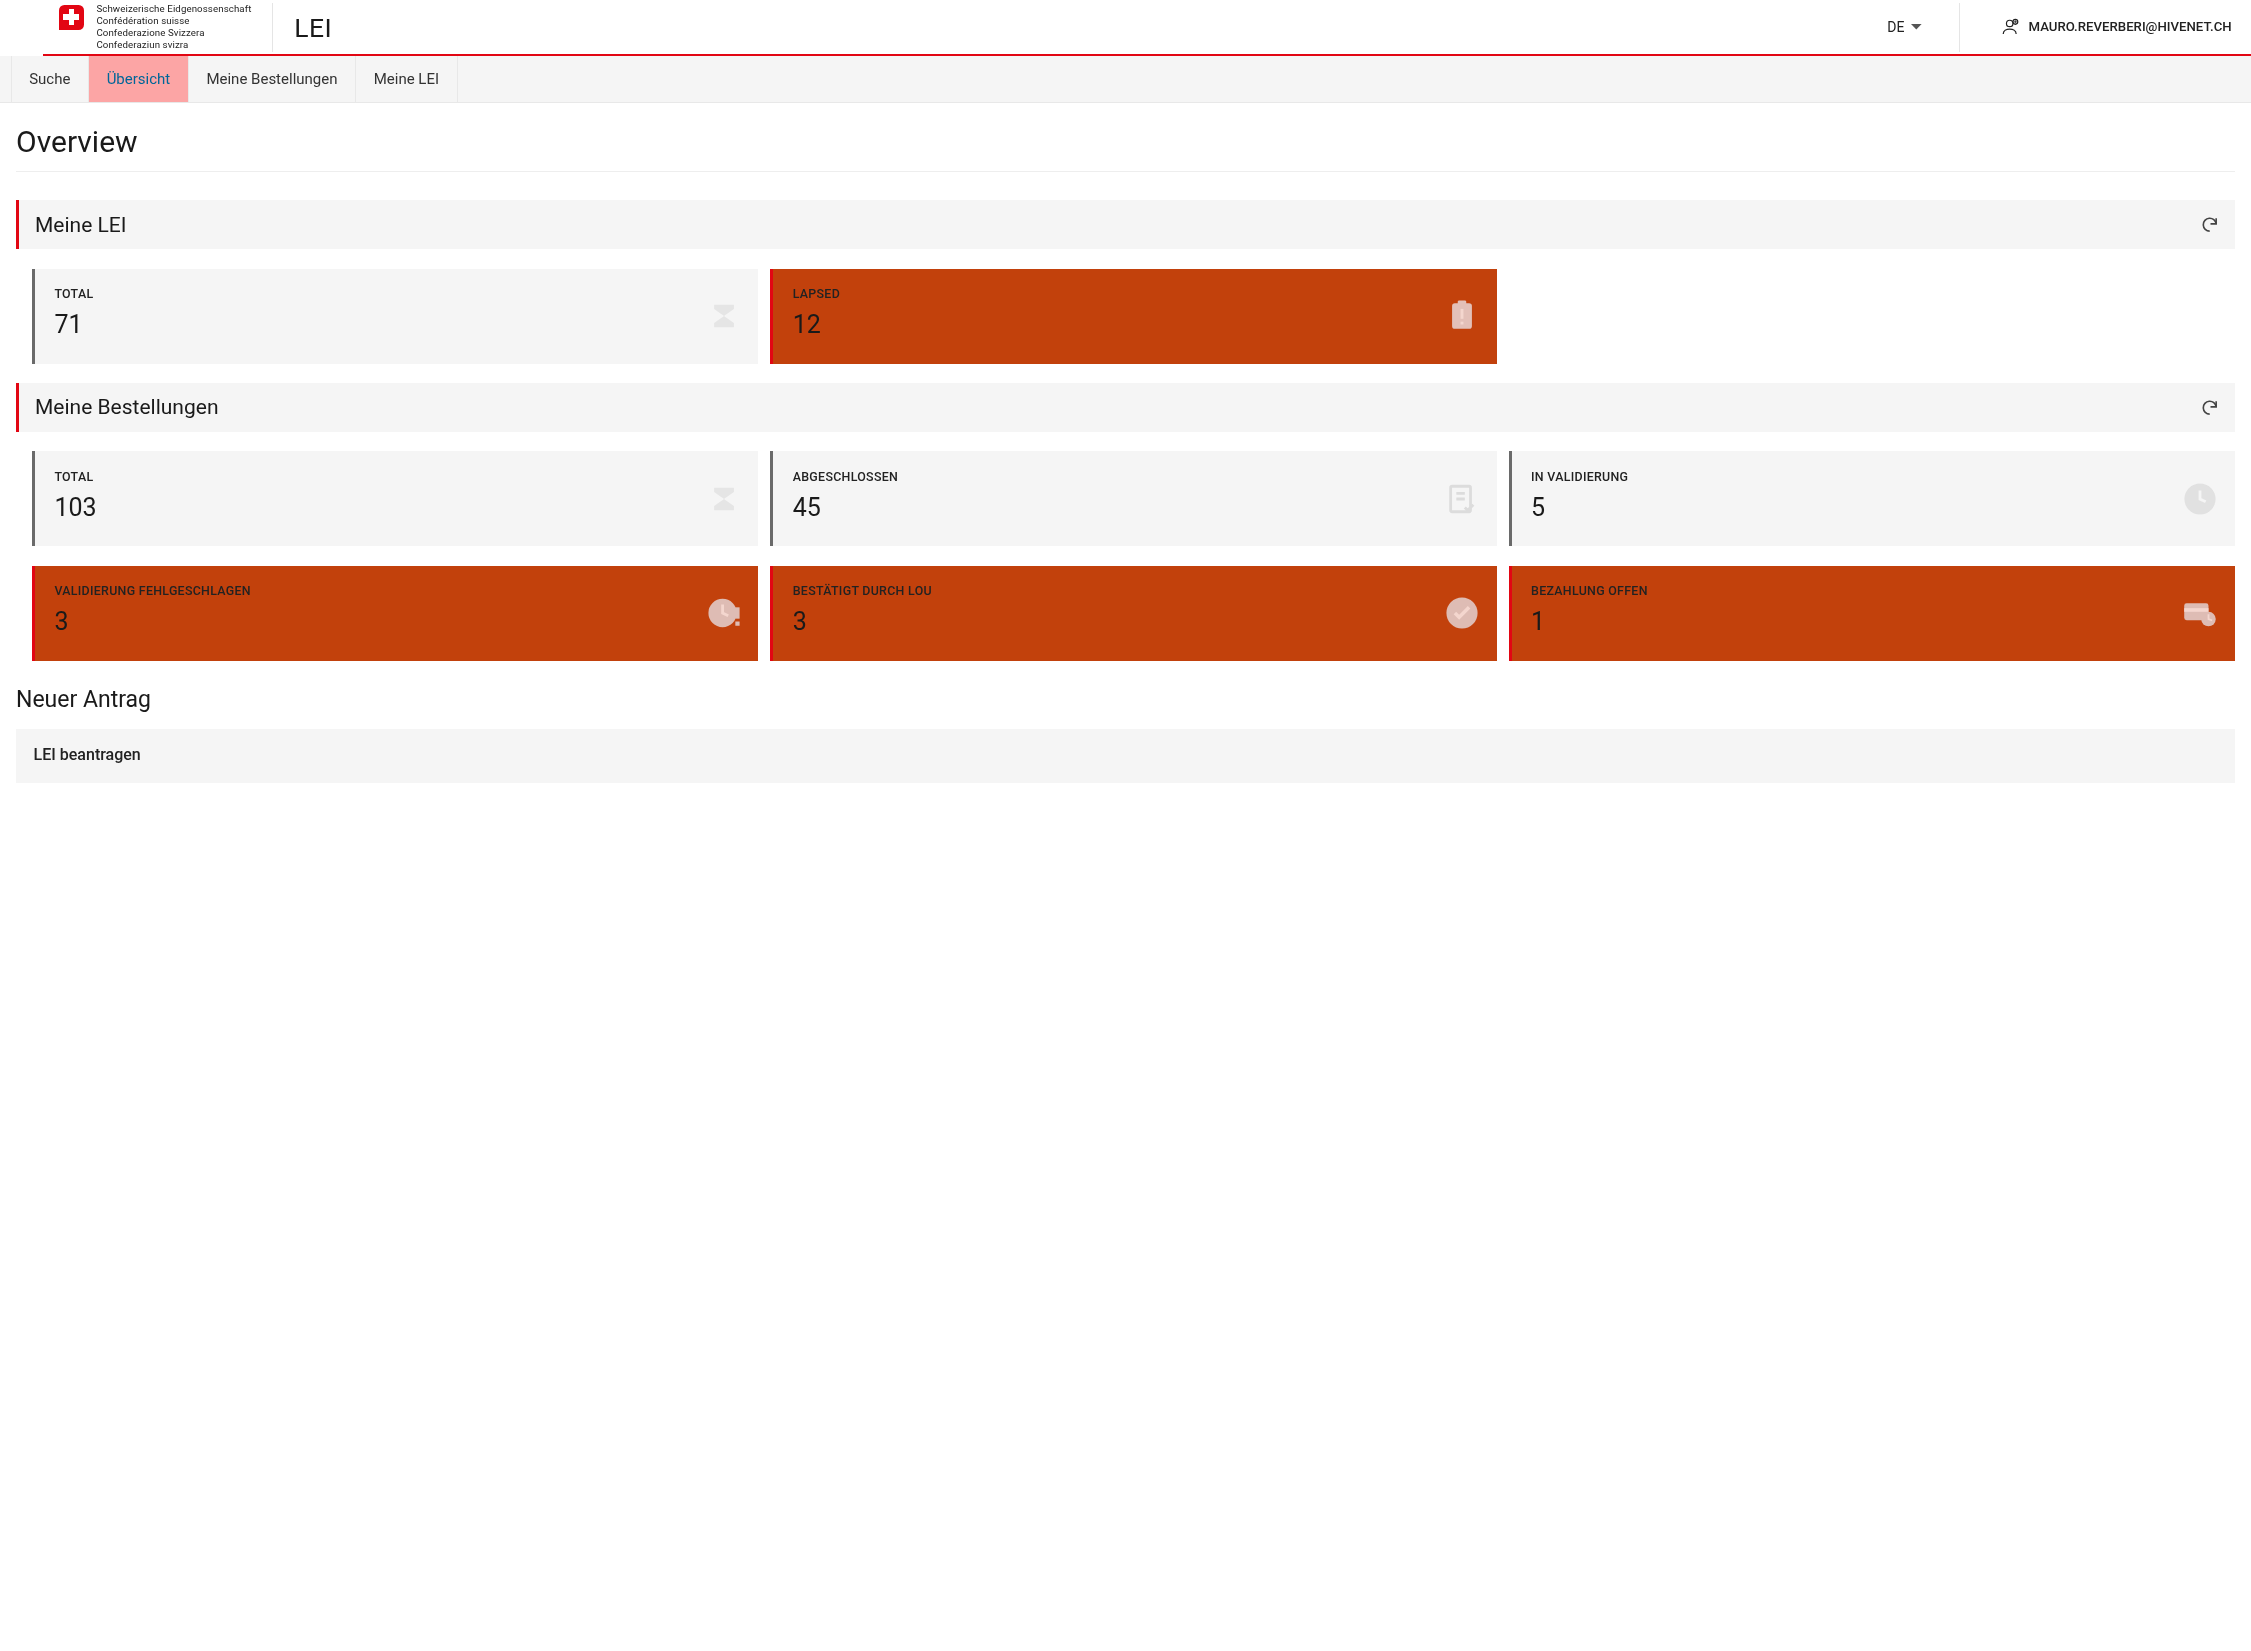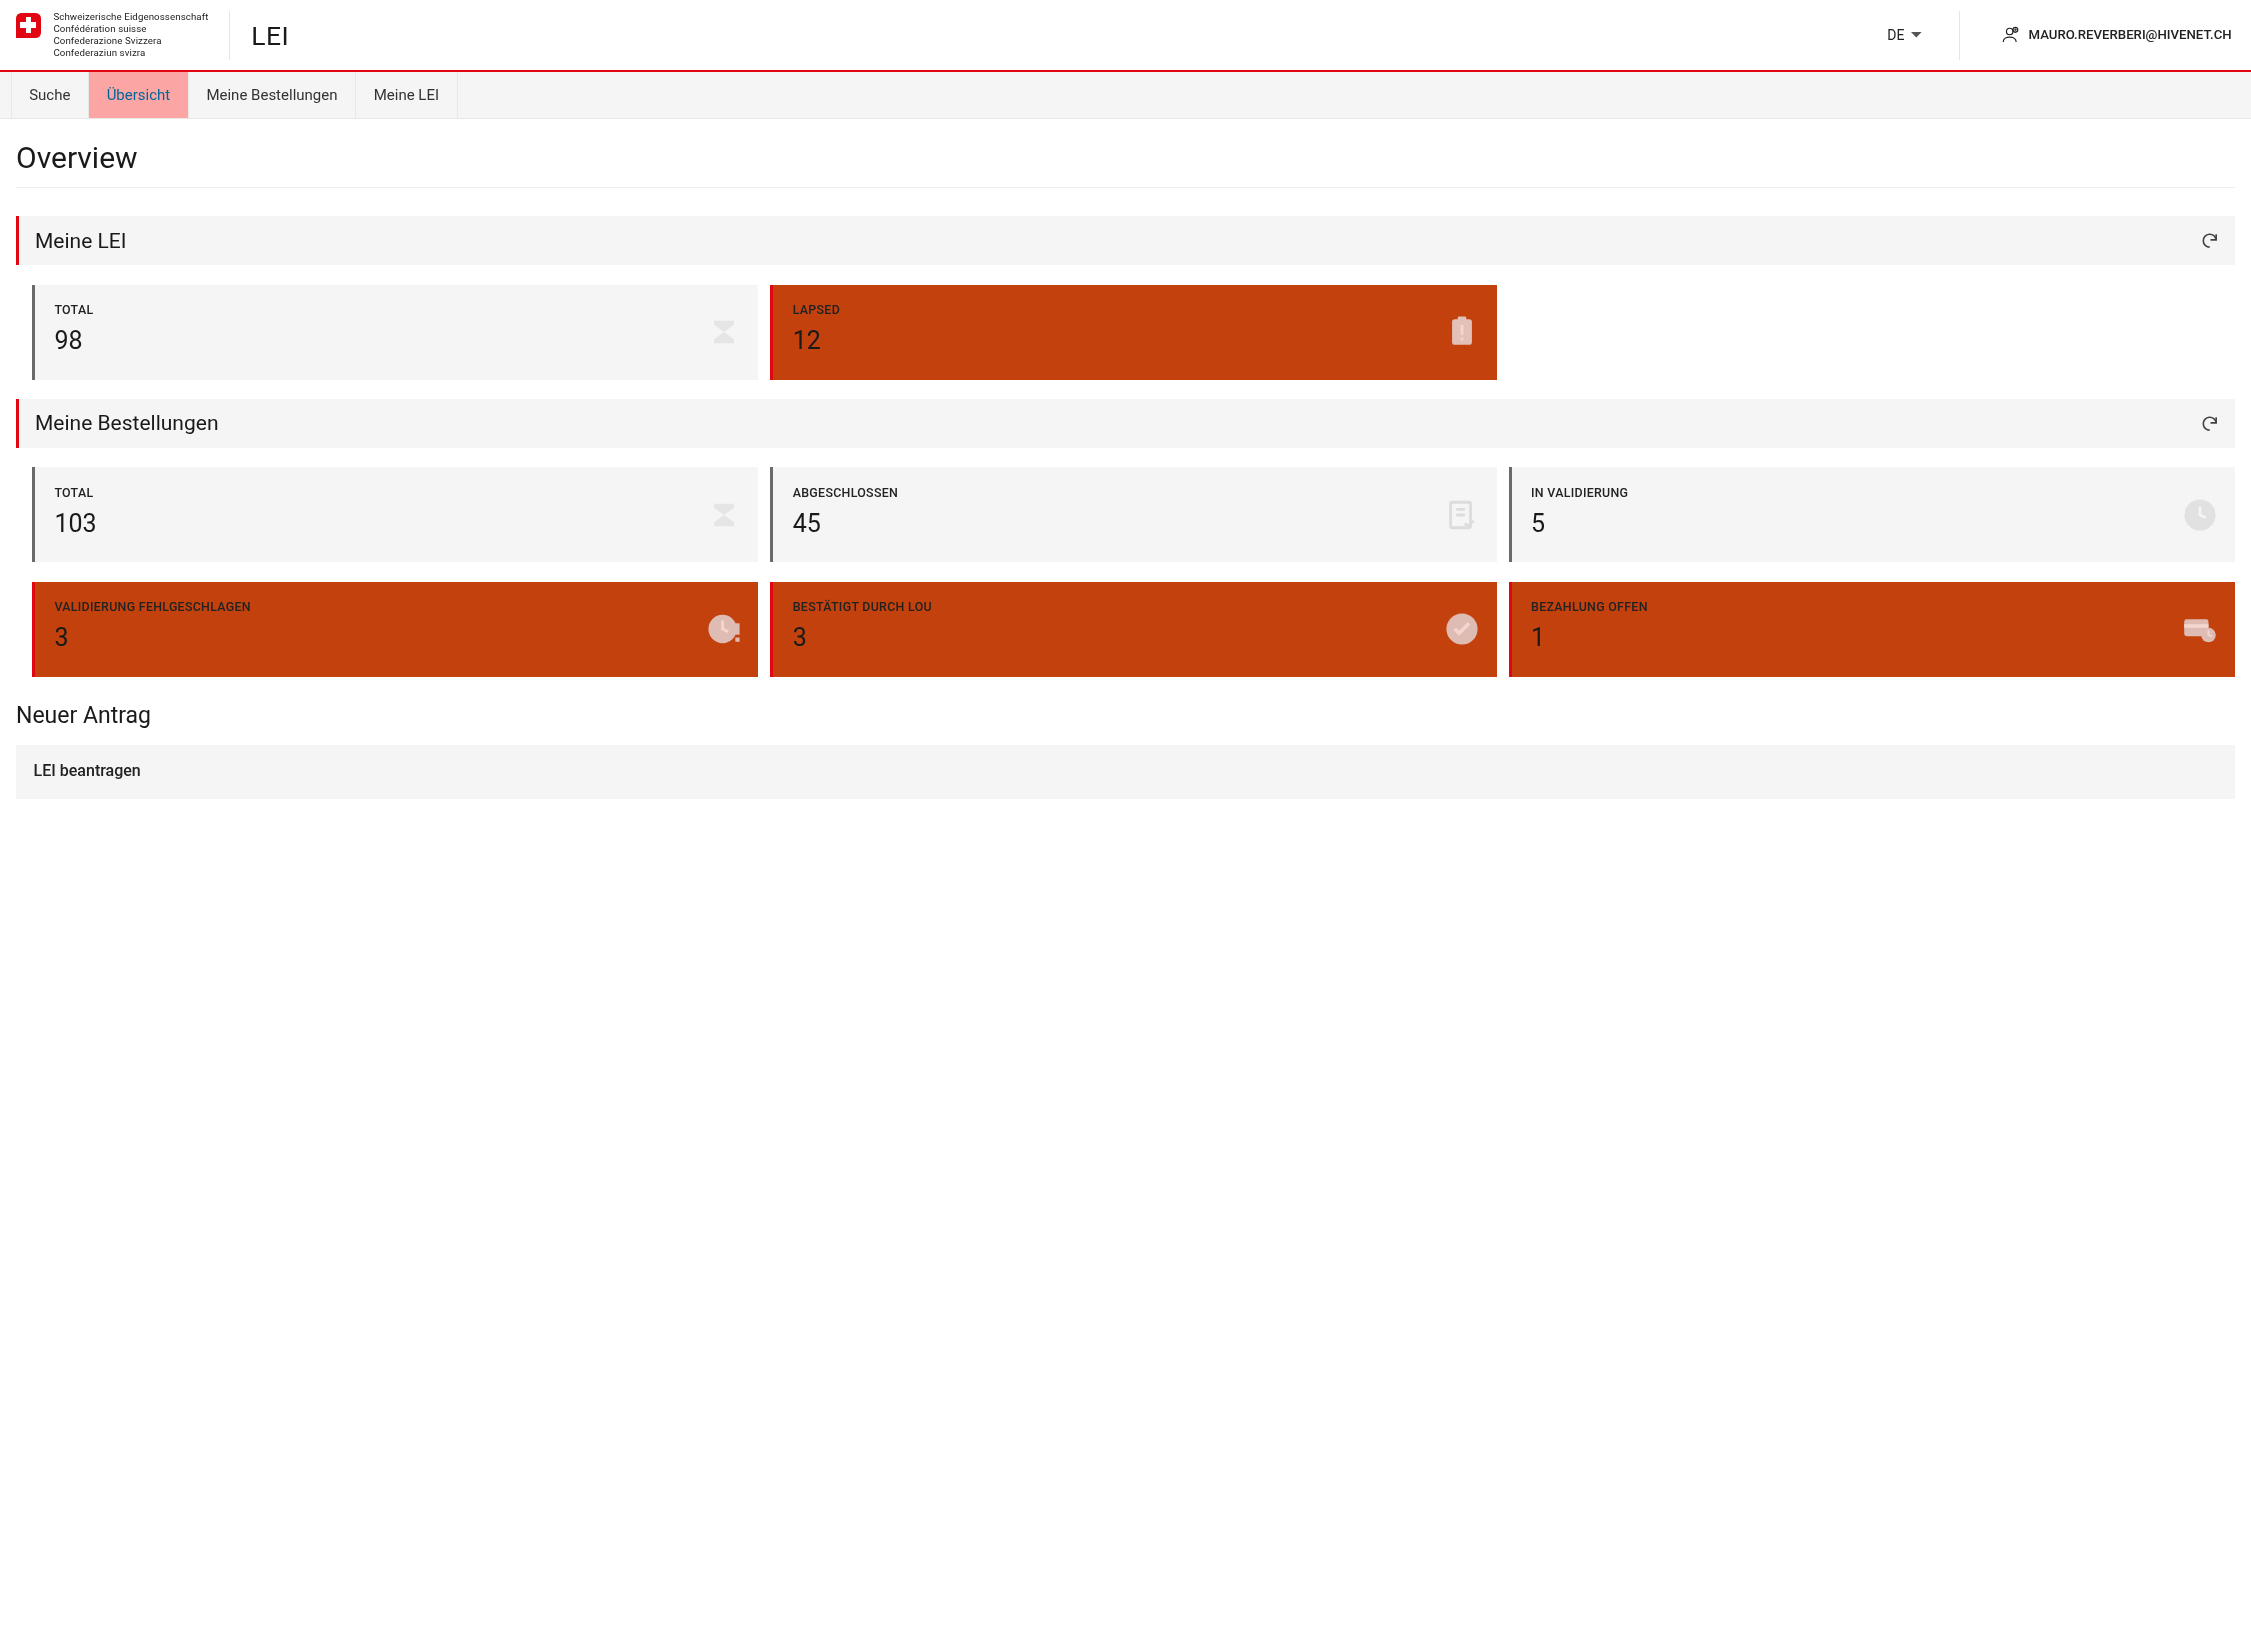--- a/index.html
+++ b/index.html
@@ -7,23 +7,24 @@
     font-family: -apple-system, BlinkMacSystemFont, "Segoe UI", Roboto, "Helvetica Neue", Arial, sans-serif;
     background: #fff;
     color: #1a1a1a;
     font-size: 14px;
   }
 
   
   .header {
     display: flex;
     align-items: center;
-    height: 72px;
+    height: 56px;
     border-bottom: 2.6px solid #e20613;
     padding: 0 0 0 16px;
+    margin-left: 43px;
   }
   .brand-block { display: flex; align-items: center; gap: 12.4px; }
   .swiss-logo {
     width: 25px; height: 25px;
     background: #e20613;
     border-radius: 5.3px 5.3px 5.3px 0;
     position: relative;
     flex-shrink: 0;
     margin-top: -19.4px;
   }
@@ -184,21 +185,21 @@
       <svg viewBox="0 0 24 24">
           <path d="M20 11A8 8 0 1 0 12 20"></path>
           <path d="M20 4v7h-7"></path>
         </svg>
     </div>
   </div>
 
   <div class="card-row">
     <div class="card">
       <div class="card-label">TOTAL</div>
-      <div class="card-value">98</div>
+      <div class="card-value">71</div>
       <svg class="card-icon" viewBox="0 0 24 24">
           <path d="M5 4h14v3l-7 5 7 5v3H5v-3l7-5-7-5V4z" fill="#e3e3e3"></path>
         </svg>
     </div>
     <div class="card alert">
       <div class="card-label">LAPSED</div>
       <div class="card-value">12</div>
       <svg class="card-icon" viewBox="0 0 24 24">
           <rect x="5" y="3" width="14" height="18" rx="2" fill="#e9d7d7"></rect>
           <rect x="9" y="1" width="6" height="4" rx="1" fill="#e9d7d7"></rect>

